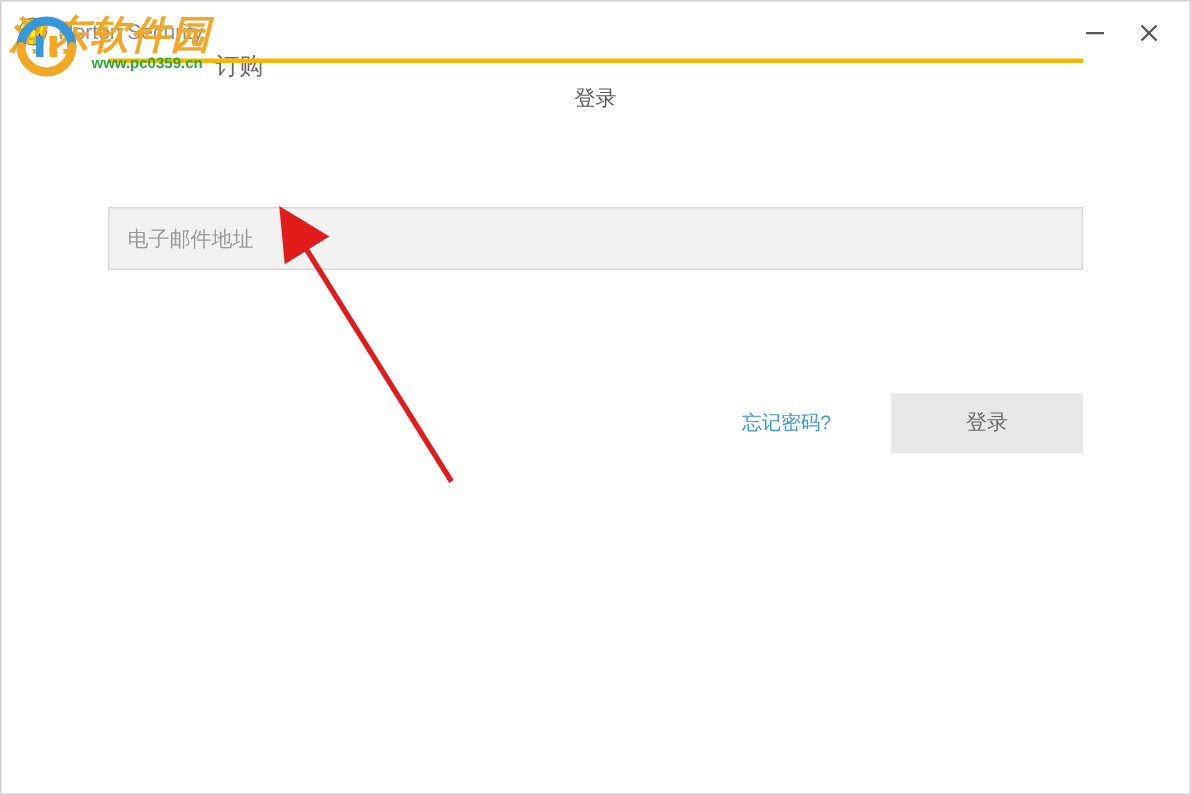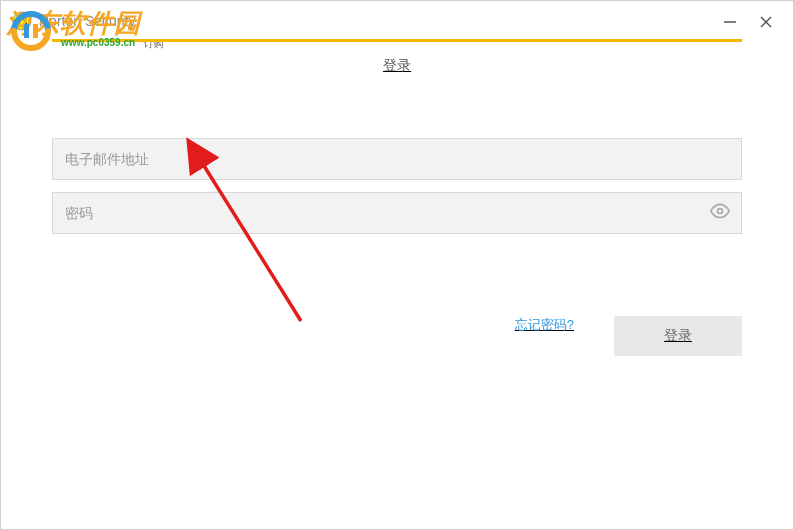--- a/index.html
+++ b/index.html
@@ -27,21 +27,21 @@
       align-items: center;
       justify-content: center;
     }
     .app-title {
       color: #888;
       font-size: 14px;
       font-weight: normal;
     }
     .app-subtitle {
       color: #666;
-      font-size: 10px;
+      font-size: 16px;
       margin-left: 8px;
       margin-top: 46px;
     }
     .window-controls {
       position: absolute;
       right: 18px;
       top: 12px;
       display: flex;
       gap: 18px;
     }
@@ -73,22 +73,21 @@
       font-weight: bold;
       margin-top: -4px;
       margin-left: 55px;
     }
     .watermark-logo {
       position: absolute;
       top: 0;
       left: 0;
     }
     .main-content {
-      padding: 0 51px;
-      text-decoration: underline;
+      padding: 0 71px;
     }
     .tabs {
       display: flex;
       border: none;
       position: relative;
     }
     .tab {
       flex: 1;
       text-align: center;
       padding: 15px 0;
@@ -127,20 +126,21 @@
       position: absolute;
       right: 12px;
       top: 50%;
       transform: translateY(-50%);
       color: #999;
       cursor: pointer;
     }
     .action-row {
       display: flex;
       justify-content: flex-end;
+      align-items: center;
       margin-top: 82px;
       gap: 40px;
     }
     .forgot-link {
       color: #3498db;
       font-size: 13px;
       cursor: pointer;
       text-decoration: none;
     }
     .login-btn {
@@ -199,29 +199,20 @@
 
 <div class="main-content">
   <div class="tabs">
     <div class="tab active">登录</div>
   </div>
 
   <div class="form-area">
     <div class="input-wrap">
       <input type="text" class="text-input" placeholder="电子邮件地址" style="">
     </div>
-    <div class="input-wrap">
-      <input type="password" class="text-input" placeholder="密码" style="">
-      <span class="eye-icon">
-        <svg width="20" height="20" viewBox="0 0 24 24" fill="none" stroke="#aaa" stroke-width="2">
-          <path d="M1 12s4-8 11-8 11 8 11 8-4 8-11 8-11-8-11-8z"></path>
-          <circle cx="12" cy="12" r="3"></circle>
-        </svg>
-      </span>
-    </div>
 
     <div class="action-row">
       <a class="forgot-link">忘记密码?</a>
       <button class="login-btn">登录</button>
     </div>
   </div>
 </div>
 
 <svg class="red-arrow" width="200" height="200">
   <defs>

